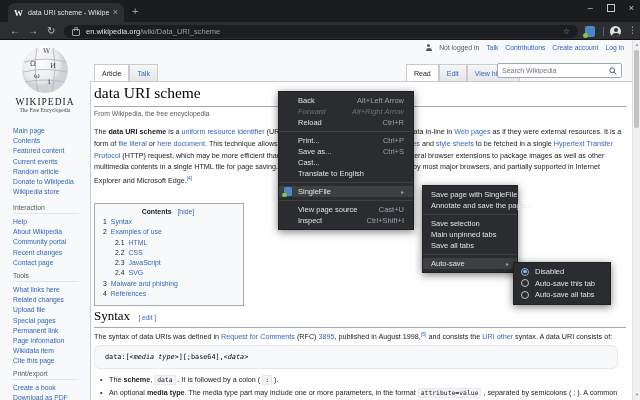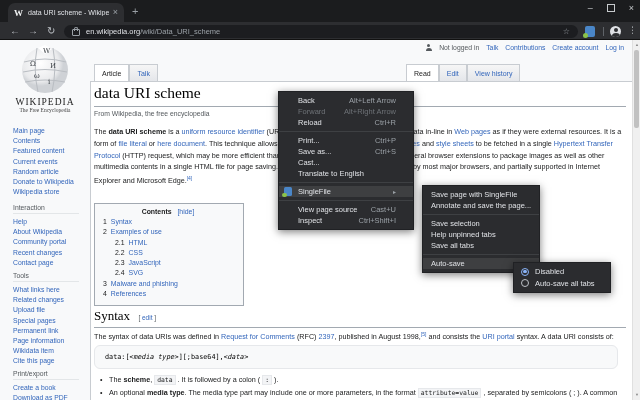--- a/index.html
+++ b/index.html
@@ -84,28 +84,28 @@
     border-radius:6px;padding:7px 10px;font-family:"DejaVu Sans Mono",monospace;font-size:6.8px;color:#000;}
   .bullets{position:absolute;left:100px;top:334px;width:528px;font-size:7.2px;line-height:11.5px;color:#202122;}
   .bullet{position:relative;padding-left:9px;}
   .bullet:before{content:"•";position:absolute;left:0;top:0;font-size:7px;}
   .scroll{position:absolute;right:0;top:0;width:8px;bottom:0;background:#f0f0f0;border-left:1px solid #e0e0e0;box-sizing:border-box;}
   .scroll .arr{position:absolute;left:0;width:8px;text-align:center;color:#888;font-size:4px;line-height:8px;}
   .scroll .thumb{position:absolute;left:1px;top:10px;width:5px;height:78px;background:#c1c1c1;border-radius:2px;}
   
   .menu{position:absolute;background:#2b2c2f;border:1px solid #202124;box-shadow:0 2px 8px rgba(0,0,0,.5);
     padding:3px 0;box-sizing:border-box;font-size:7.5px;color:#dfe1e5;}
-  .mi{display:flex;justify-content:space-between;align-items:center;height:11px;padding:0 17px 0 19px;position:relative;white-space:nowrap;}
+  .mi{display:flex;justify-content:space-between;align-items:center;height:11px;padding:0 9px 0 19px;position:relative;white-space:nowrap;}
   .mi .sc{color:#9aa0a6;margin-left:10px;}
-  .mi.dis .lbl,.mi.dis .sc{color:#6e7277;}
+  .mi.dis .lbl,.mi.dis .sc{color:#6e7277;font-style:italic;}
   .mi.hl{background:rgba(255,255,255,.09);}
   .msep{height:1px;background:#3e4043;margin:3px 0;}
   .subarrow{color:#9aa0a6;font-size:6px;margin-left:6px;}
   .ctx{left:278px;top:91px;width:136px;z-index:50;}
-  .sfmenu{left:422px;top:185px;width:118px;z-index:60;}
+  .sfmenu{left:422px;top:185px;width:96px;z-index:60;}
   .sfmenu .mi{padding:0 8px;}
   .asmenu{left:513px;top:262px;width:98px;z-index:70;}
   .asmenu .mi{padding:0 22px 0 7px;justify-content:flex-start;gap:6px;height:11.5px;}
   .sfico{position:absolute;left:5px;top:1px;width:8px;height:9px;background:#4a86c8;border-radius:1.5px;}
   .sfico:after{content:"";position:absolute;left:-2px;bottom:-1px;width:4.5px;height:4.5px;border-radius:50%;background:#8bc34a;}
   .radio{width:6px;height:6px;border-radius:50%;border:1.2px solid #bdc1c6;flex:0 0 auto;position:relative;}
   .radio.sel{border-color:#8ab4f8;}
   .radio.sel:after{content:"";position:absolute;left:1.3px;top:1.3px;width:3.4px;height:3.4px;border-radius:50%;background:#8ab4f8;}
 </style>
 </head>
@@ -220,20 +220,27 @@
 
     <div class="nstabs">
       <span class="wtab active">Article</span>
       <span class="wtab">Talk</span>
     </div>
     <div class="viewtabs">
       <span class="wtab active">Read</span>
       <span class="wtab">Edit</span>
       <span class="wtab">View history</span>
     </div>
+    <div class="searchbox">
+      <input type="text" placeholder="Search Wikipedia" style="">
+      <svg class="sicon" width="8" height="8" viewBox="0 0 8 8">
+        <circle cx="3.2" cy="3.2" r="2.4" fill="none" stroke="#54595d" stroke-width="1"></circle>
+        <line x1="5" y1="5" x2="7.4" y2="7.4" stroke="#54595d" stroke-width="1"></line>
+      </svg>
+    </div>
 
     <div class="h1">data URI scheme</div>
     <div class="tagline">From Wikipedia, the free encyclopedia</div>
     <div class="intro"><span>The </span><span class="b">data URI scheme</span><span> is a </span><span class="a">uniform resource identifier</span><span> (URI) scheme that provides a way to include data in-line in </span><span class="a">Web pages</span><span> as if they were external resources. It is a form of </span><span class="a">file literal</span><span> or </span><span class="a">here document</span><span>. This technique allows normally separate elements such as </span><span class="a">images</span><span> and </span><span class="a">style sheets</span><span> to be fetched in a single </span><span class="a">Hypertext Transfer Protocol</span><span> (HTTP) request, which may be more efficient than multiple HTTP requests, and used by several browser extensions to package images as well as other multimedia contents in a single HTML file for page saving. As of 2020, data URIs are fully supported by most major browsers, and partially supported in Internet Explorer and Microsoft Edge.</span><span class="sup">[4]</span></div>
 
     <div class="toc">
       <div class="toc-title">
         <span class="tt">Contents</span>
         <span class="hide">[hide]</span>
       </div>
@@ -244,21 +251,21 @@
       <div class="tocrow ind"><span>2.3</span><span class="lbl">JavaScript</span></div>
       <div class="tocrow ind"><span>2.4</span><span class="lbl">SVG</span></div>
       <div class="tocrow"><span>3</span><span class="lbl">Malware and phishing</span></div>
       <div class="tocrow"><span>4</span><span class="lbl">References</span></div>
     </div>
 
     <div class="h2">
       <span>Syntax</span>
       <span class="edit"><span>[ </span><span class="a">edit</span><span> ]</span></span>
     </div>
-    <div class="spara"><span>The syntax of data URIs was defined in </span><span class="a">Request for Comments</span><span> (RFC) </span><span class="a">2397</span><span>, published in August 1998,</span><span class="sup">[5]</span><span> and consists the </span><span class="a">URI portal</span><span> syntax. A data URI consists of:</span></div>
+    <div class="spara"><span>The syntax of data URIs was defined in </span><span class="a">Request for Comments</span><span> (RFC) </span><span class="a">3895</span><span>, published in August 1998,</span><span class="sup">[5]</span><span> and consists the </span><span class="a">URI other</span><span> syntax. A data URI consists of:</span></div>
     <div class="codeblock"><span>data:[&lt;</span><span class="i">media type</span><span>&gt;][;base64],&lt;</span><span class="i">data</span><span>&gt;</span></div>
     <div class="bullets">
       <div class="bullet"><span>The </span><span class="b">scheme</span><span>, </span><span class="codew">data</span><span> . It is followed by a colon ( </span><span class="codew">:</span><span> ).</span></div>
       <div class="bullet"><span>An optional </span><span class="b">media type</span><span>. The media type part may include one or more parameters, in the format </span><span class="codew">attribute=value</span><span> , separated by semicolons ( ; ). A common</span></div>
     </div>
 
     <div class="scroll">
       <span class="arr" style="top:1px;">▲</span>
       <span class="thumb"></span>
       <span class="arr" style="bottom:1px;">▼</span>
@@ -315,36 +322,40 @@
         <span class="lbl">Save page with SingleFile</span>
       </div>
     <div class="mi">
         <span class="lbl">Annotate and save the page...</span>
       </div>
     <div class="msep"></div>
     <div class="mi">
         <span class="lbl">Save selection</span>
       </div>
     <div class="mi">
-        <span class="lbl">Help unpinned tabs</span>
+        <span class="lbl">Main unpinned tabs</span>
       </div>
     <div class="mi">
         <span class="lbl">Save all tabs</span>
       </div>
     <div class="msep"></div>
     <div class="mi hl">
       <span class="lbl">Auto-save</span>
       <span class="subarrow">▸</span>
     </div>
   </div>
 
   <div class="menu asmenu">
     <div class="mi">
       <span class="radio sel"></span>
       <span class="lbl">Disabled</span>
     </div>
     <div class="mi">
       <span class="radio"></span>
+      <span class="lbl">Auto-save this tab</span>
+    </div>
+    <div class="mi">
+      <span class="radio"></span>
       <span class="lbl">Auto-save all tabs</span>
     </div>
   </div>
 
 </div>
 
 </body></html>

